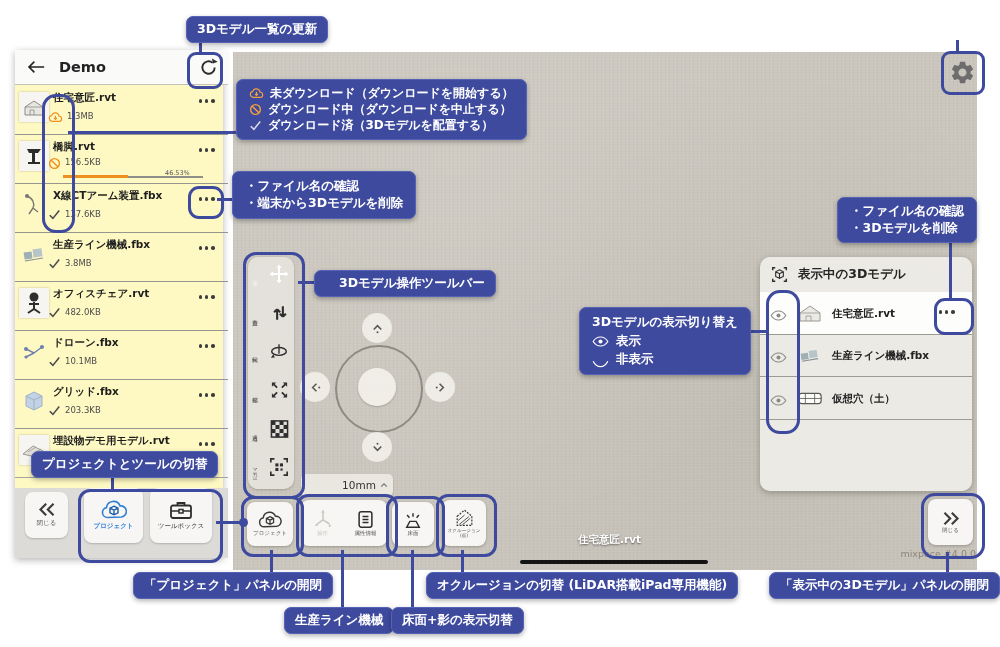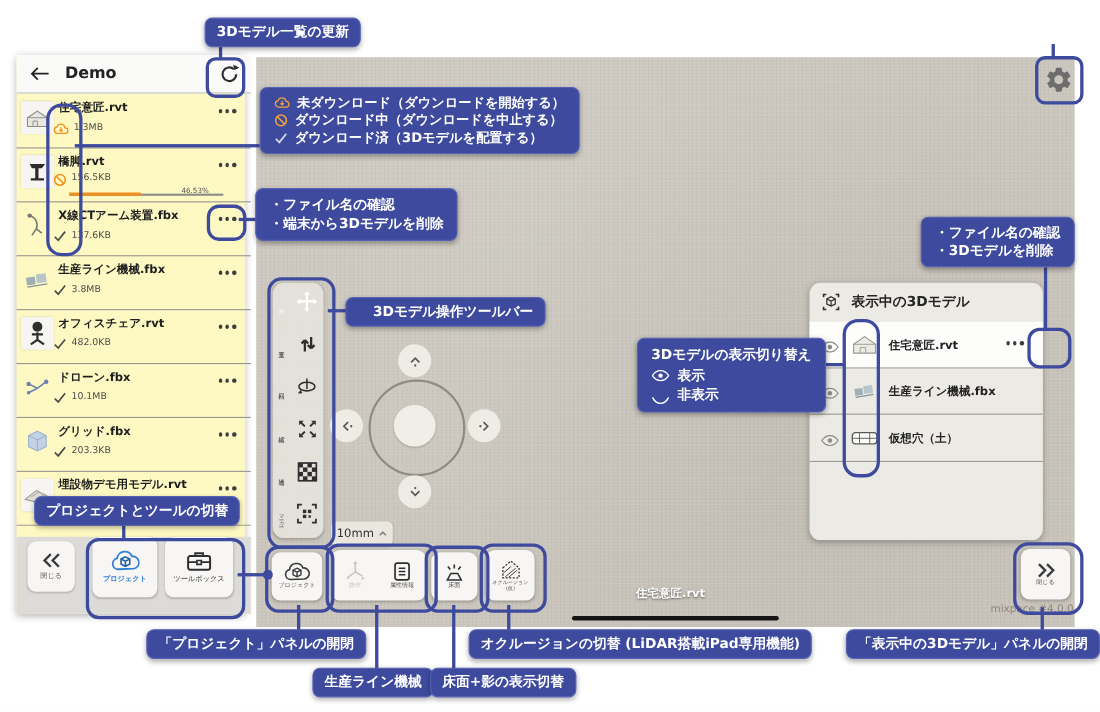--- a/index.html
+++ b/index.html
@@ -49,21 +49,21 @@
   #artoolbar{position:absolute;left:15px;top:205px;width:46px;height:232px;
     background:rgba(229,227,220,.92);border-radius:10px;box-shadow:0 1px 3px rgba(0,0,0,.2);}
   .tbbtn{position:relative;height:38.6px;display:flex;align-items:center;}
   .vlabel{writing-mode:vertical-rl;font-size:5.5px;color:#4e4e4a;margin-left:4px;line-height:1;}
   .vlabel.sel{color:#f4f3ef;}
   .tbicon{position:absolute;right:5px;top:50%;transform:translateY(-50%);}
   .joybtn{position:absolute;width:30px;height:30px;border-radius:50%;
     background:rgba(244,242,236,.85);display:flex;align-items:center;justify-content:center;}
   #stepper{position:absolute;left:68px;top:422px;width:56px;height:22px;border-radius:5px;
     background:rgba(235,233,226,.95);display:flex;align-items:center;justify-content:center;gap:4px;
-    font-size:10.5px;color:#333;box-shadow:0 1px 2px rgba(0,0,0,.15);}
+    font-size:10.5px;color:#333;box-shadow:0 1px 2px rgba(0,0,0,.15);padding-left:36px;}
   .arbtn{position:absolute;background:#f7f6f4;border-radius:8px;box-shadow:0 1px 3px rgba(0,0,0,.25);
     display:flex;flex-direction:column;align-items:center;justify-content:center;gap:1px;}
   .arbtn .lbl{font-size:5.5px;color:#555;line-height:1.15;text-align:center;}
   #panel-header{position:absolute;left:0;top:0;width:212px;height:35px;display:flex;
     align-items:center;border-bottom:1px solid #a9a7a1;}
   #panel-title{font-size:12.5px;font-weight:bold;color:#252525;margin-left:10px;}
   .prow{position:absolute;left:0;width:212px;height:42px;border-bottom:1px solid #9b9a94;}
   .prow .eye{position:absolute;left:10px;top:14px;}
   .prow .pthumb{position:absolute;left:36px;top:8px;width:28px;height:25px;display:flex;
     align-items:center;justify-content:center;}
@@ -446,21 +446,21 @@
     <svg width="18" height="15" viewBox="0 0 22 18">
         <path d="M3 2l7 7-7 7M12 2l7 7-7 7" stroke="#3c3c3c" stroke-width="2.6" fill="none"></path>
       </svg>
     <span class="lbl">閉じる</span>
   </div>
 
   <div id="placed-label" style="left:578px;top:533px;z-index:6;">住宅意匠.rvt</div>
   <div id="homebar"></div>
   <div id="version">mixpace #4.0.0</div>
 
-  <div class="abs" style="left:736px;top:257px;width:212px;height:234px;background:rgba(237,235,230,.97);border-radius:10px;box-shadow:0 2px 6px rgba(0,0,0,.25);z-index:6;">
+  <div class="abs" style="left:760px;top:257px;width:212px;height:234px;background:rgba(237,235,230,.97);border-radius:10px;box-shadow:0 2px 6px rgba(0,0,0,.25);z-index:6;">
     <div id="panel-header" style="position:absolute;left:0;top:0;width:212px;height:35px;display:flex;align-items:center;border-bottom:1px solid #a9a7a1;">
       <span style="margin-left:11px;display:flex;">
           <svg width="17" height="17" viewBox="0 0 20 20">
             <path d="M2 5V2h3M15 2h3v3M18 15v3h-3M5 18H2v-3" stroke="#2e2e2e" stroke-width="1.7" fill="none"></path>
             <path d="M10 4.5l4.5 2.3v5.4L10 14.5l-4.5-2.3V6.8zM5.5 6.8l4.5 2.3 4.5-2.3M10 9.1v5.4" fill="none" stroke="#2e2e2e" stroke-width="1.3"></path>
           </svg>
         </span>
       <span id="panel-title">表示中の3Dモデル</span>
     </div>
 

